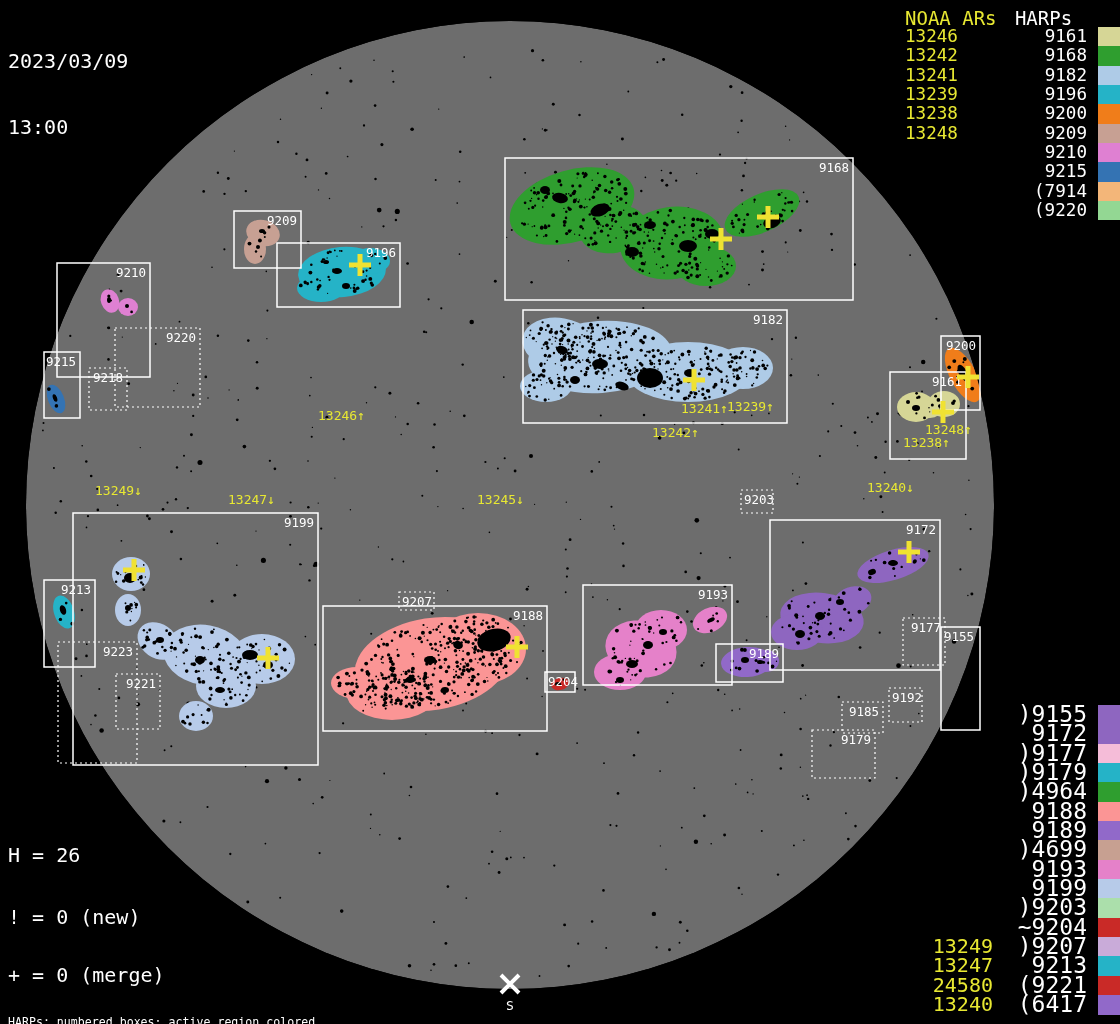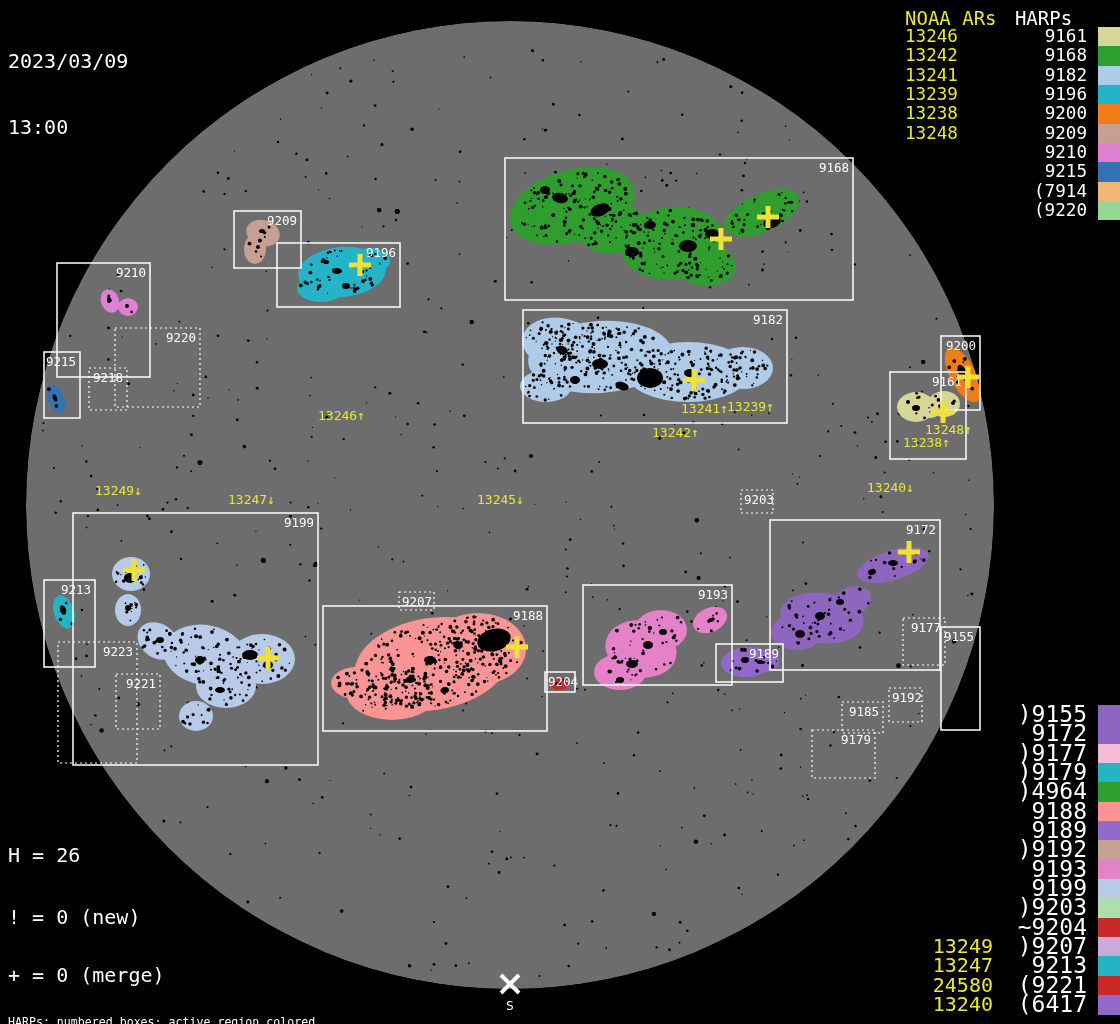--- a/index.html
+++ b/index.html
@@ -2424,21 +2424,21 @@
         <span class="harp-cell">9188</span>
         <span class="swatch" style="background: rgb(251, 149, 149);"></span>
       </div>
       <div class="brow">
         <span class="noaa-cell"></span>
         <span class="harp-cell">9189</span>
         <span class="swatch" style="background: rgb(145, 105, 201);"></span>
       </div>
       <div class="brow">
         <span class="noaa-cell"></span>
-        <span class="harp-cell">)9192</span>
+        <span class="harp-cell">)4699</span>
         <span class="swatch" style="background: rgb(199, 160, 145);"></span>
       </div>
       <div class="brow">
         <span class="noaa-cell"></span>
         <span class="harp-cell">9193</span>
         <span class="swatch" style="background: rgb(229, 129, 201);"></span>
       </div>
       <div class="brow">
         <span class="noaa-cell"></span>
         <span class="harp-cell">9199</span>

